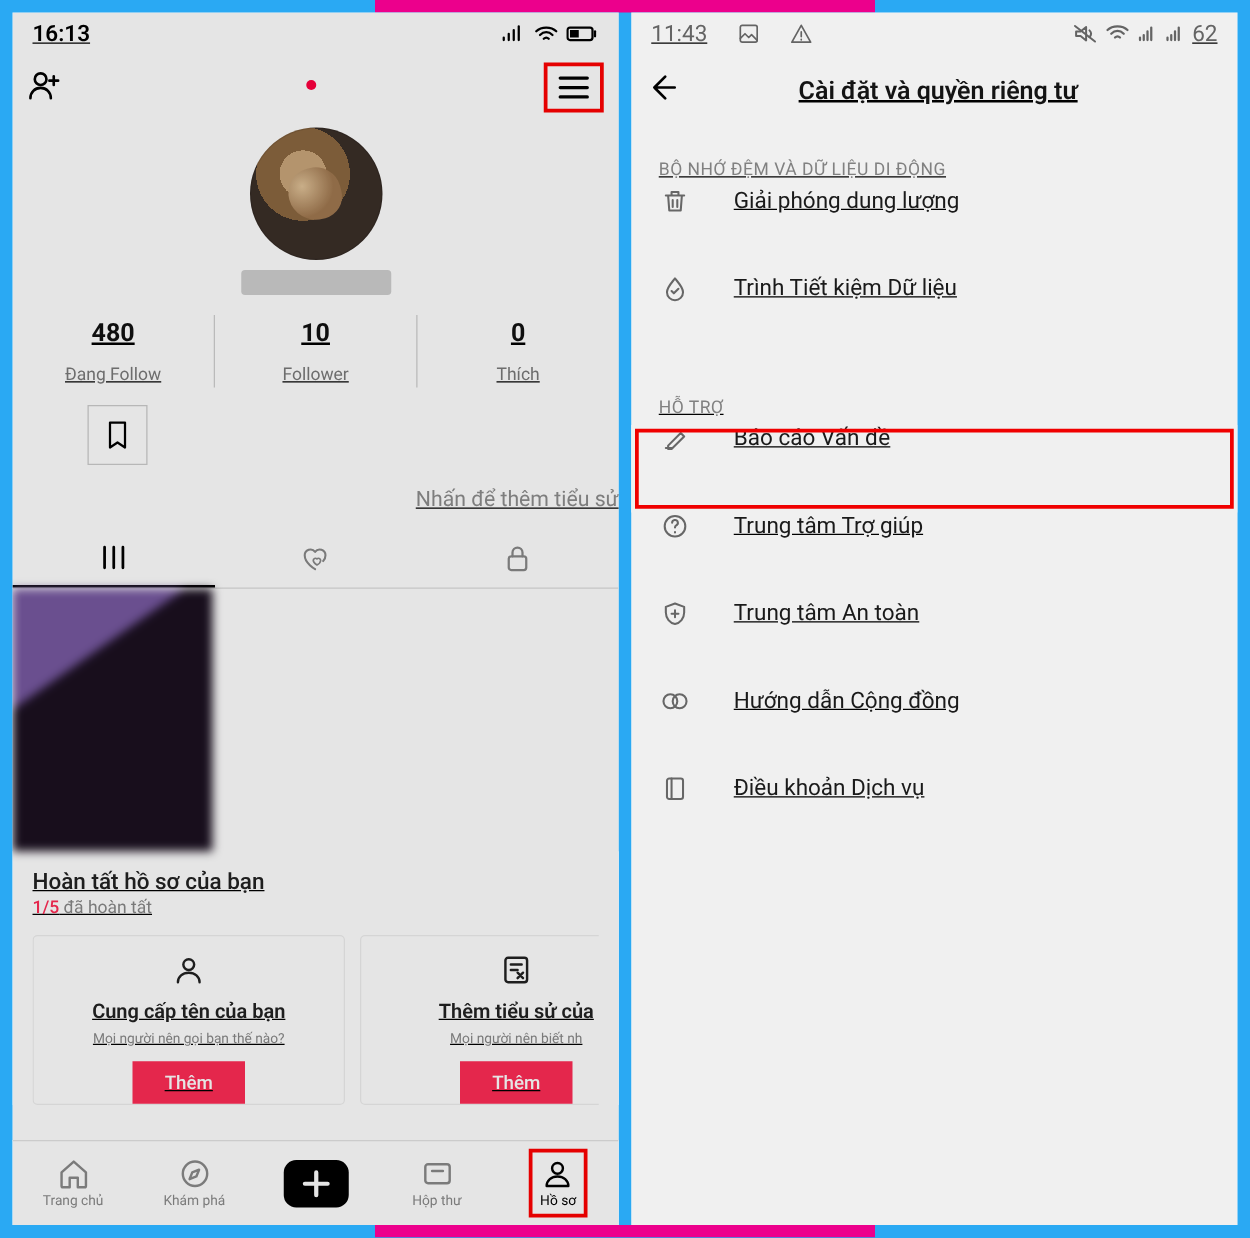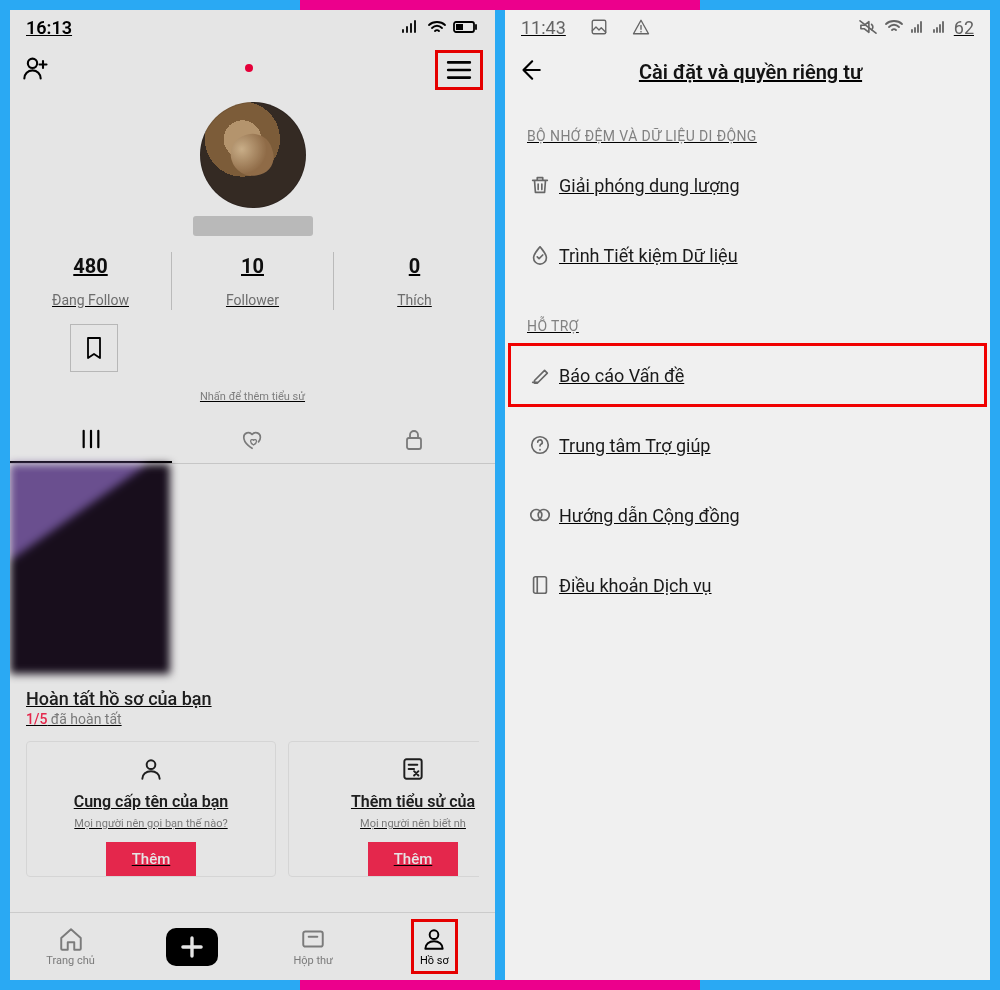--- a/index.html
+++ b/index.html
@@ -116,21 +116,21 @@
   .editrow { display:flex; gap:10px; padding: 14px 60px 0; }
   .editbtn {
     flex:1; height:48px; border:1px solid #ccc; background:#fff;
     display:flex;align-items:center;justify-content:center;
     font-size:17px; font-weight:500; color:#111;
   }
   .bookmarkbtn {
     width:48px;height:48px;border:1px solid #ccc;background:#fff;
     display:flex;align-items:center;justify-content:center;
   }
-  .addbio { text-align:center; color:#8d8d8d; font-size:11px; padding:18px 0 14px;}
+  .addbio { text-align:right; color:#8d8d8d; font-size:17px; padding:18px 0 14px;}
   .tabrow { display:flex; border-bottom:1px solid #ddd; }
   .tabrow .tab { flex:1; height:46px; display:flex;align-items:center;justify-content:center; color:#888;}
   .tabrow .tab.active { color:#000; border-bottom:2px solid #000;}
   .video-thumb {
     width: 160px; height: 210px;
     background: linear-gradient(145deg, #7658a0 0 30%, #1b1020 30% 100%);
     filter: blur(4px);
   }
   .profcard-wrap { background:#fff; padding: 14px 16px 0; }
   .profcard-title { font-size:18px; font-weight:500; color:#222;}
@@ -184,21 +184,21 @@
   }
   .settings-header .title{
     flex:1; text-align:center; font-size:20px; font-weight:600; color:#161616;
     margin-left:-34px;
   }
   .section-label{
     font-size:14px; letter-spacing:0.4px; color:#8a8a8a;
     padding: 28px 22px 6px;
   }
   .setrow{
-    height:70px; display:flex; align-items:center; gap:6px;
+    height:70px; display:flex; gap:34px;
     padding: 0 22px; font-size:18px; color:#1c1c1c;
   }
   .setrow .seticon{ width:26px; display:flex;justify-content:center; color:#6e6e6e;}
   .setrow.highlight{
     background:#fff;
     outline:3px solid #ff0000;
     outline-offset:-6px;
   }
   svg{stroke:currentColor;fill:none;stroke-width:1.8;stroke-linecap:round;stroke-linejoin:round;}
 </style>
@@ -331,20 +331,27 @@
     </div>
 
     <div class="bottomnav">
       <div class="navitem">
         <svg viewBox="0 0 24 24">
             <path d="M3 11l9-8 9 8v10a1 1 0 0 1-1 1h-5v-7h-6v7H4a1 1 0 0 1-1-1z"></path>
           </svg>
         <span>Trang chủ</span>
       </div>
       <div class="navitem">
+        <svg viewBox="0 0 24 24">
+            <circle cx="12" cy="12" r="9"></circle>
+            <path d="M15 9l-2 5-5 2 2-5z"></path>
+          </svg>
+        <span>Khám phá</span>
+      </div>
+      <div class="navitem">
         <div class="plus-btn">
           <svg width="20" height="20" viewBox="0 0 20 20" stroke="#fff">
               <path d="M10 3v14M3 10h14" stroke-width="2.6"></path>
             </svg>
         </div>
       </div>
       <div class="navitem">
         <svg viewBox="0 0 24 24">
             <rect x="3" y="5" width="18" height="14" rx="2"></rect>
             <path d="M8 10h8"></path>
@@ -442,20 +449,29 @@
     <div class="setrow">
       <span class="seticon">
           <svg width="22" height="22" viewBox="0 0 24 24">
             <circle cx="12" cy="12" r="9"></circle>
             <path d="M9.5 9a2.5 2.5 0 1 1 3.5 2.3c-.8.4-1 .9-1 1.7M12 17v.5"></path>
           </svg>
         </span>
       <span>Trung tâm Trợ giúp</span>
     </div>
 
+    <div class="setrow">
+      <span class="seticon">
+          <svg width="22" height="22" viewBox="0 0 24 24">
+            <path d="M12 3l8 3v5c0 5-3.5 9-8 10-4.5-1-8-5-8-10V6z"></path>
+            <path d="M12 9v6M9 12h6"></path>
+          </svg>
+        </span>
+      <span>Trung tâm An toàn</span>
+    </div>
 
 
     <div class="setrow">
       <span class="seticon">
           <svg width="24" height="22" viewBox="0 0 26 22">
             <circle cx="9" cy="11" r="6"></circle>
             <circle cx="17" cy="11" r="6"></circle>
           </svg>
         </span>
       <span>Hướng dẫn Cộng đồng</span>

